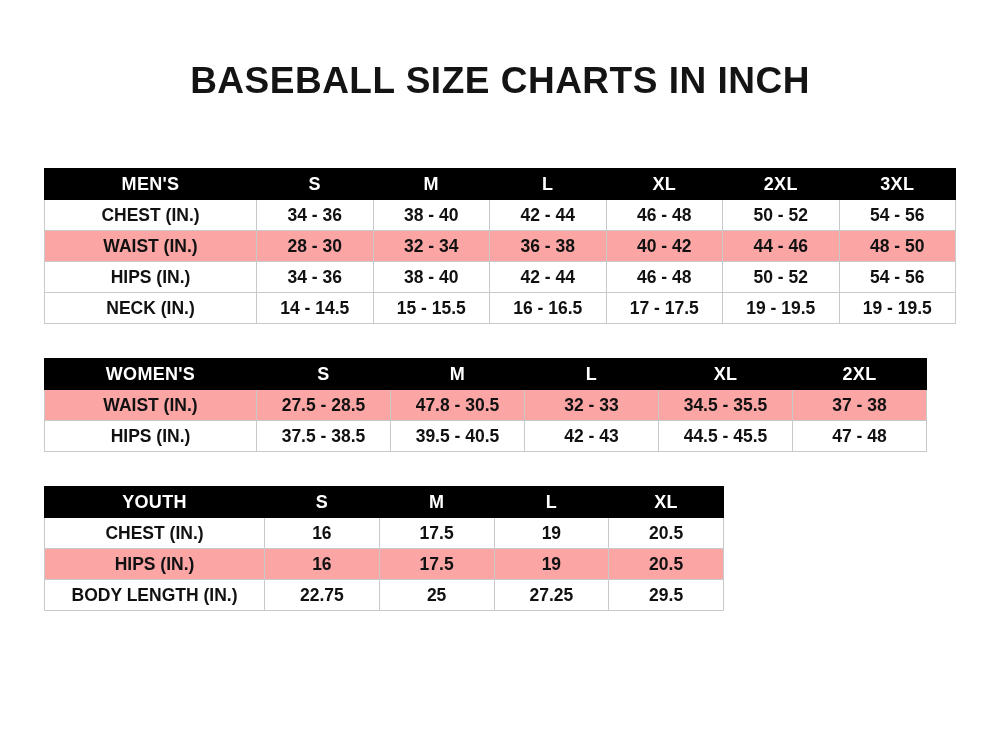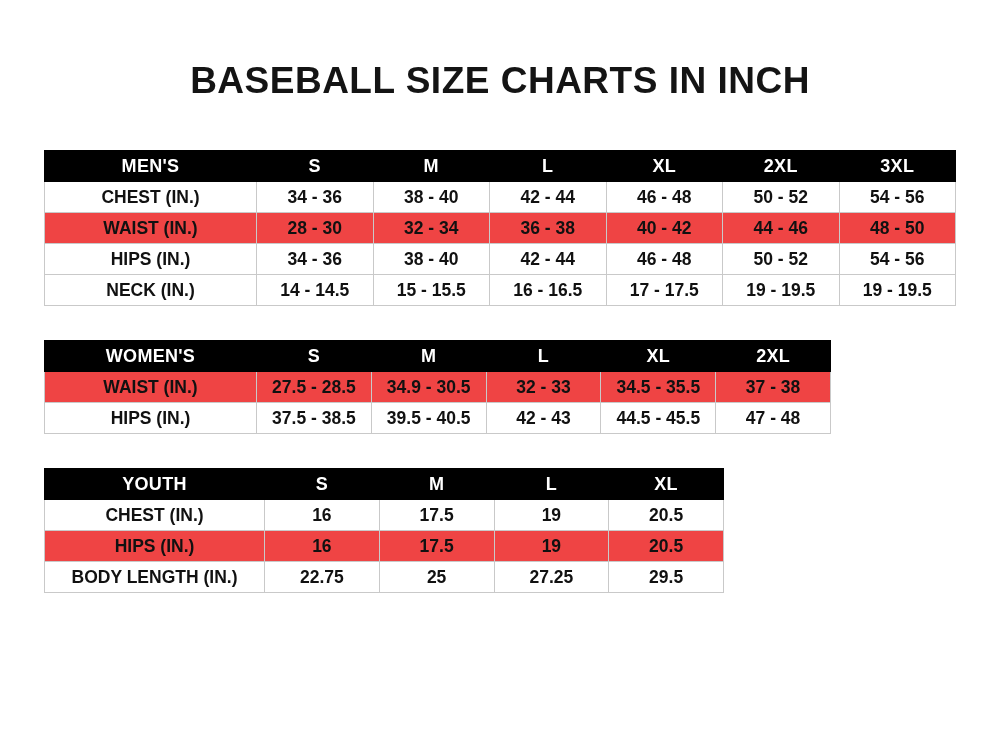--- a/index.html
+++ b/index.html
@@ -24,21 +24,21 @@
     text-align: center;
     font-size: 37px;
     font-weight: bold;
     letter-spacing: 0.5px;
     color: #141414;
     margin: 0;
     padding-top: 60px;
     white-space: nowrap;
   }
   .charts {
-    margin-top: 48px;
+    margin-top: 66px;
     padding-left: 44px;
     padding-right: 44px;
   }
   table.size-table {
     border-collapse: collapse;
     table-layout: fixed;
     margin-bottom: 34px;
   }
   table.size-table td, table.size-table th {
     border: 1px solid #c9c9c9;
@@ -53,30 +53,30 @@
     box-sizing: border-box;
   }
   table.size-table thead th {
     background: #000000;
     color: #ffffff;
     border: 1px solid #000000;
     font-size: 18px;
     letter-spacing: 0.3px;
   }
   table.size-table tbody tr.alt td {
-    background: #ef4444;
+    background: #fca5a5;
   }
   table.size-table tbody tr td:first-child,
   table.size-table thead th:first-child {
     text-align: center;
   }
   
   #men-table { width: 912px; }
   #men-table col.label { width: 212px; }
-  #women-table { width: 787px; }
+  #women-table { width: 883px; }
   #women-table col.label { width: 212px; }
   #youth-table { width: 680px; padding-left: 48px; }
   #youth-table col.label { width: 220px; }
 </style>
 </head>
 <body>
 
 <div class="page">
 
   <h1 class="title">BASEBALL SIZE CHARTS IN INCH</h1>
@@ -160,21 +160,21 @@
           <th>M</th>
           <th>L</th>
           <th>XL</th>
           <th>2XL</th>
         </tr>
       </thead>
       <tbody>
         <tr class="alt">
           <td>WAIST (IN.)</td>
           <td>27.5 - 28.5</td>
-          <td>34.9 - 30.5</td>
+          <td>47.8 - 30.5</td>
           <td>32 - 33</td>
           <td>34.5 - 35.5</td>
           <td>37 - 38</td>
         </tr>
         <tr>
           <td>HIPS (IN.)</td>
           <td>37.5 - 38.5</td>
           <td>39.5 - 40.5</td>
           <td>42 - 43</td>
           <td>44.5 - 45.5</td>

